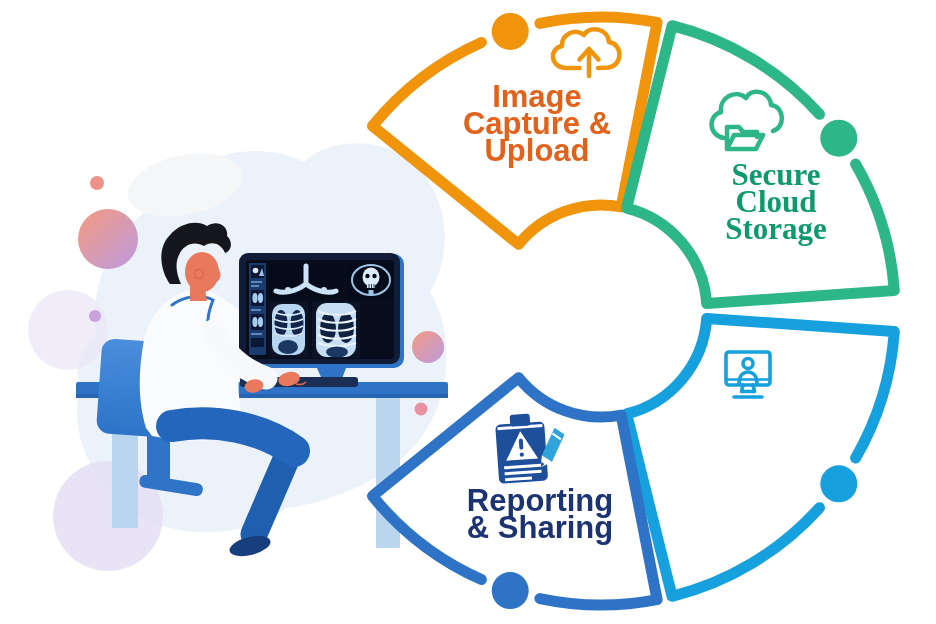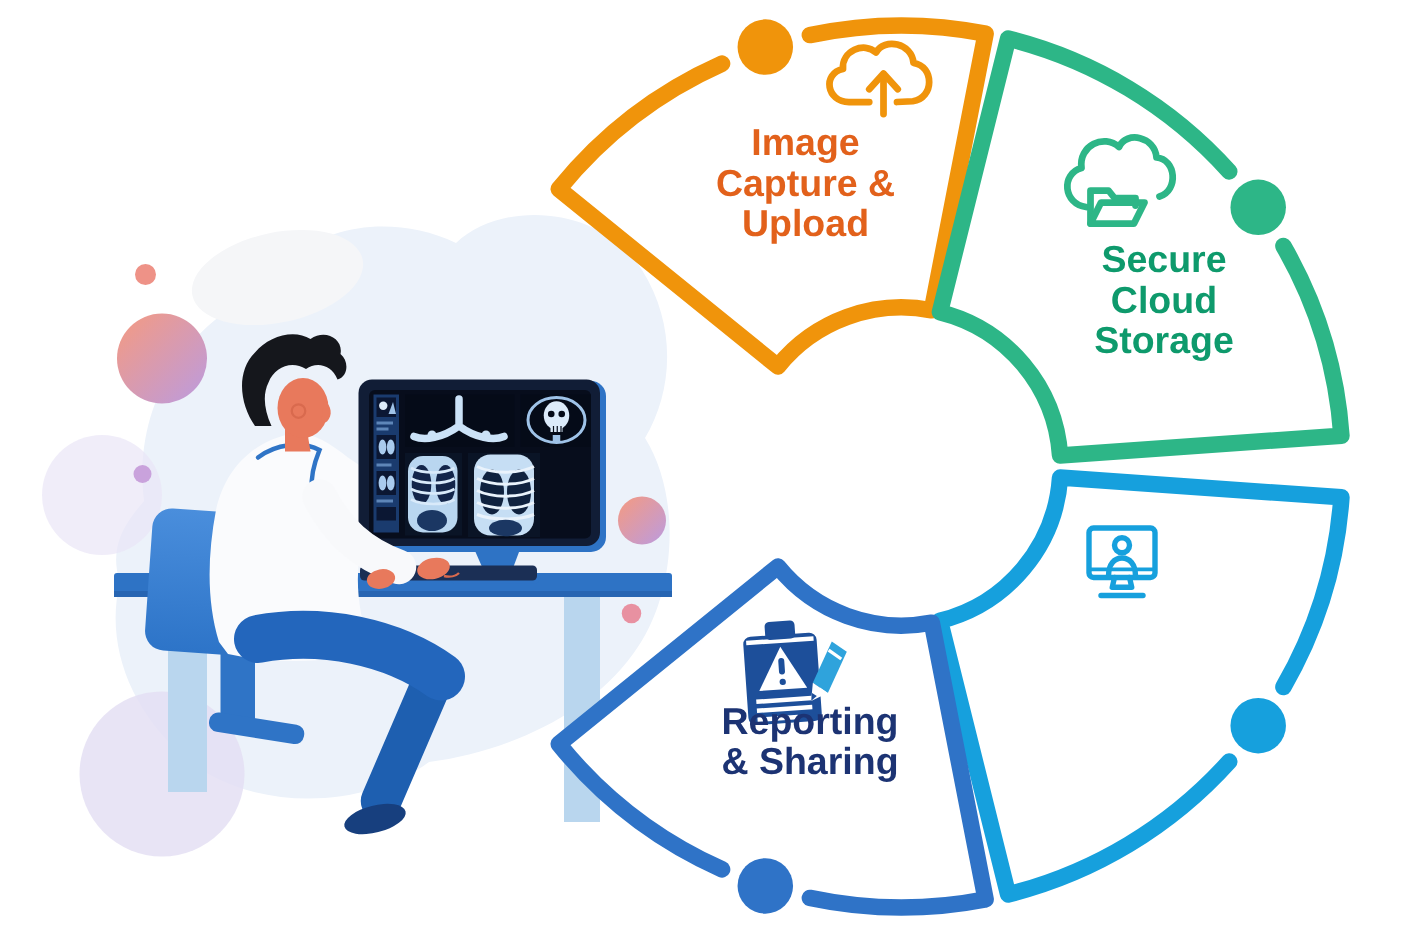--- a/index.html
+++ b/index.html
@@ -1,20 +1,20 @@
 <!DOCTYPE html>
 <html><head>
 <meta charset="utf-8">
 <style>
   html,body{margin:0;padding:0;background:#ffffff;}
   .page{position:relative;width:936px;height:624px;background:#ffffff;overflow:hidden;
         font-family:"Liberation Sans",sans-serif;}
   .page svg{position:absolute;left:0;top:0;}
   .seg-label{position:absolute;transform:translate(-50%,-50%);text-align:center;
-             font-weight:700;font-size:25px;line-height:27px;white-space:pre-line;
+             font-weight:700;font-size:31px;line-height:27px;white-space:pre-line;
              letter-spacing:0px;}
   .seg-label-0{color:#E2611B;}
   .seg-label-1{color:#0E9A6C;}
   .seg-label-2{color:#187FA2;}
   .seg-label-3{color:#1C3373;}
 </style>
 </head>
 <body>
 
 <div class="page">
@@ -204,19 +204,19 @@
         <path d="M543.5 465.5 L539.5 468.5 L540.5 463.2 Z" fill="#1D4F9A"></path>
         <path d="M553.5 435.5 L561.5 442" stroke="#ffffff" stroke-width="2.2"></path>
       </g>
     </g>
   </g>
 </svg>
 
 <div class="seg-label seg-label-0" style="left:537px;top:123px;">Image
 Capture &amp;
 Upload</div>
-<div class="seg-label seg-label-1" style="left:776px;top:201px;">Secure
+<div class="seg-label seg-label-1" style="left:776px;top:201px;font-family:Liberation Serif, serif;">Secure
 Cloud
 Storage</div>
-<div class="seg-label seg-label-3" style="left:540px;top:495px;">Reporting
+<div class="seg-label seg-label-3" style="left:540px;top:514px;">Reporting
 &amp; Sharing</div>
 
 </div>
 
 </body></html>

